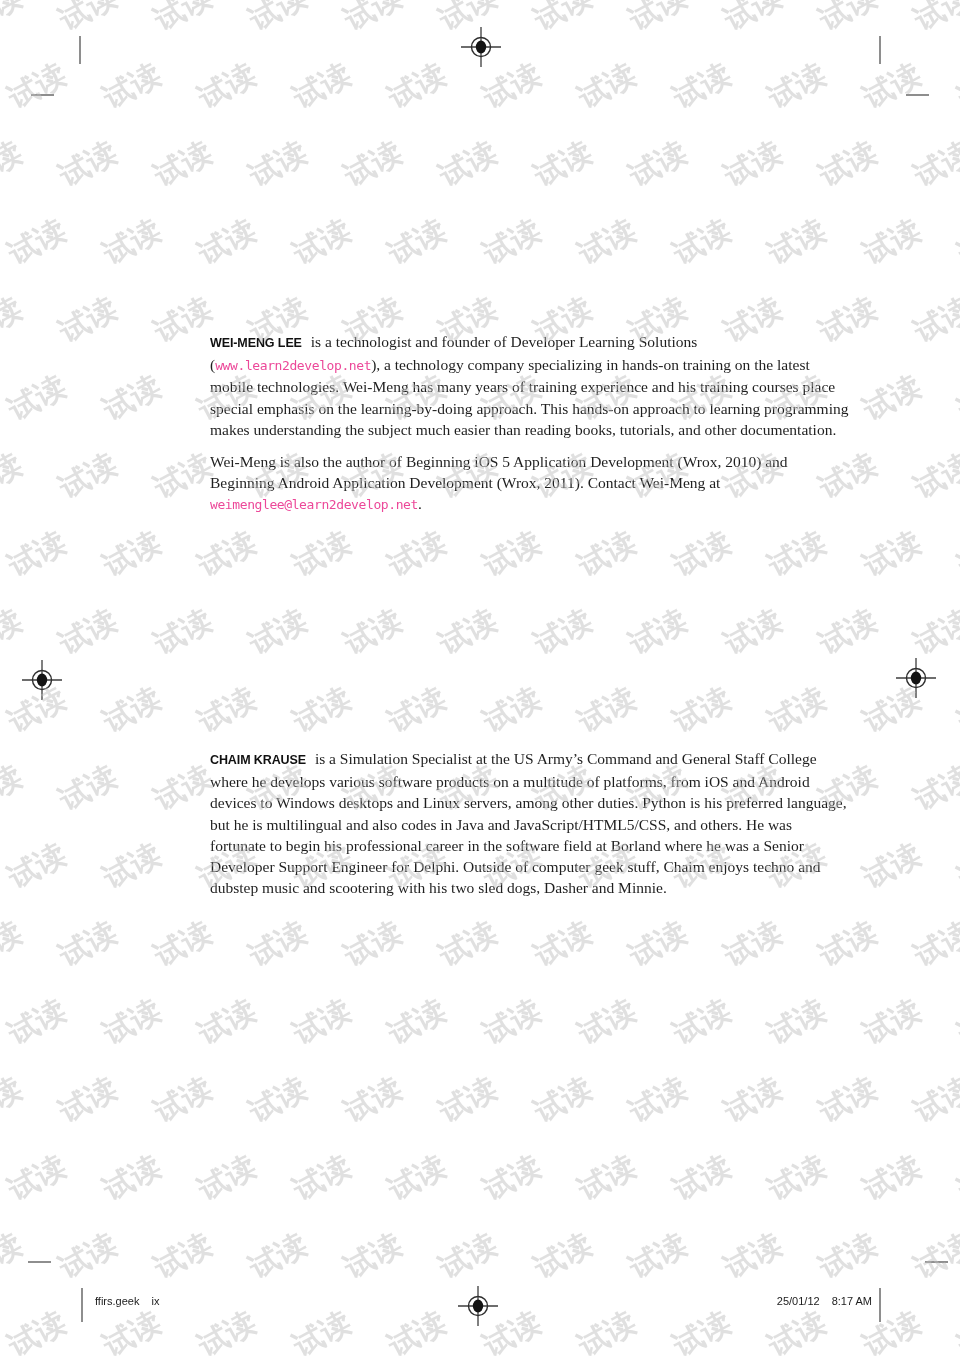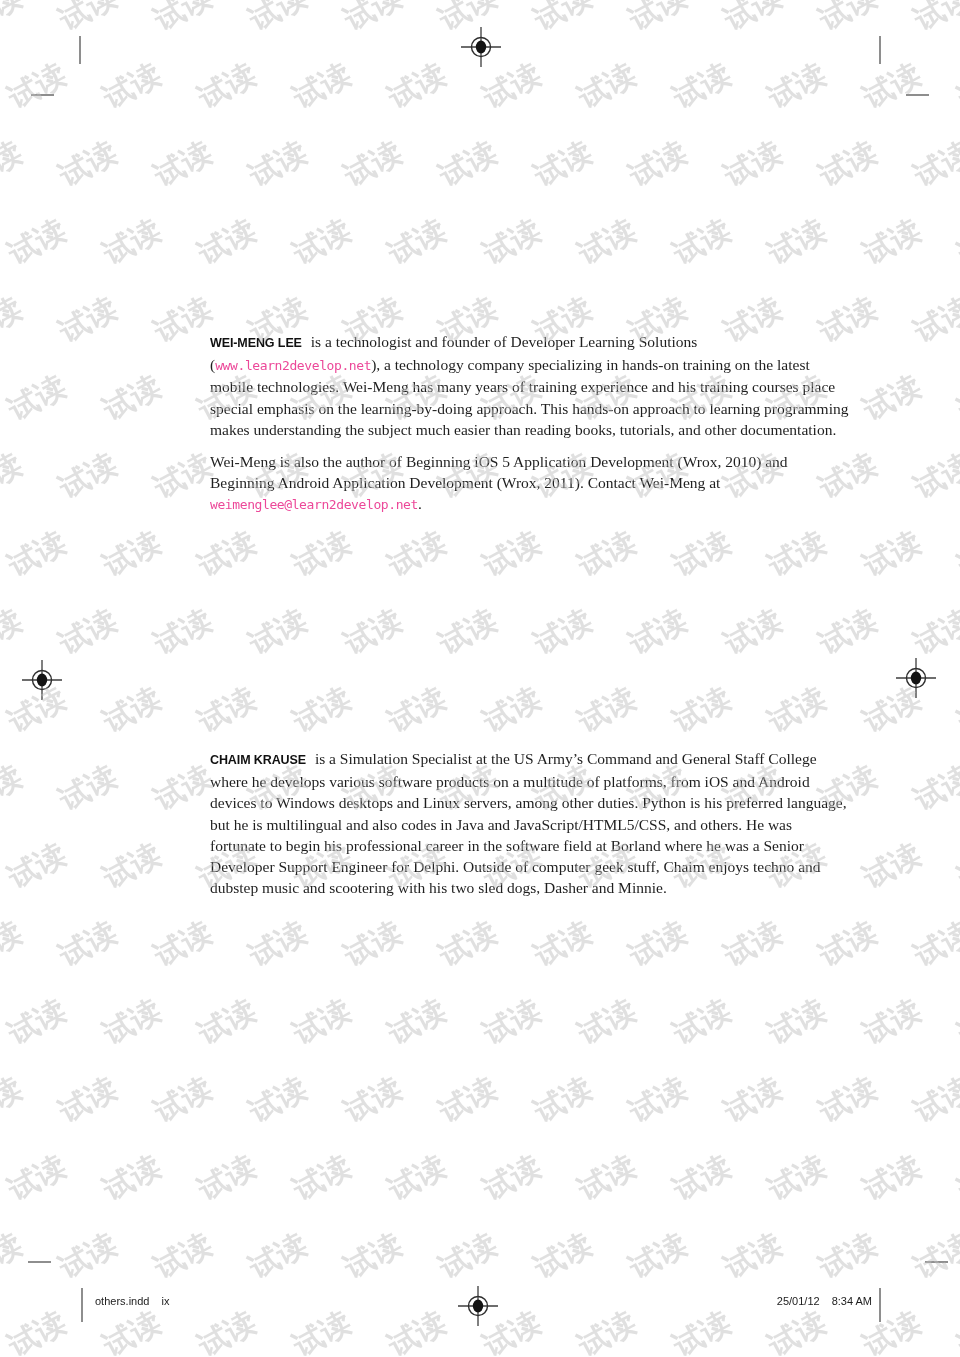--- a/index.html
+++ b/index.html
@@ -135,24 +135,24 @@
   <div class="textblock" id="block-author">
       <p class="para"><span class="seg-lead">WEI-MENG LEE</span><span class="seg-text"> is a technologist and founder of Developer Learning Solutions (</span><span class="seg-mono">www.learn2develop.net</span><span class="seg-text">), a technology company specializing in hands-on training on the latest mobile technologies. Wei-Meng has many years of training experience and his training courses place special emphasis on the learning-by-doing approach. This hands-on approach to learning programming makes understanding the subject much easier than reading books, tutorials, and other documentation.</span></p>
       <p class="para"><span class="seg-text">Wei-Meng is also the author of Beginning iOS 5 Application Development (Wrox, 2010) and Beginning Android Application Development (Wrox, 2011). Contact Wei-Meng at </span><span class="seg-mono">weimenglee@learn2develop.net</span><span class="seg-text">.</span></p>
     </div>
 
   <div class="textblock" id="block-editor">
       <p class="para"><span class="seg-lead">CHAIM KRAUSE</span><span class="seg-text"> is a Simulation Specialist at the US Army’s Command and General Staff College where he develops various software products on a multitude of platforms, from iOS and Android devices to Windows desktops and Linux servers, among other duties. Python is his preferred language, but he is multilingual and also codes in Java and JavaScript/HTML5/CSS, and others. He was fortunate to begin his professional career in the software field at Borland where he was a Senior Developer Support Engineer for Delphi. Outside of computer geek stuff, Chaim enjoys techno and dubstep music and scootering with his two sled dogs, Dasher and Minnie.</span></p>
     </div>
 
   <div class="footer-left">
-    <span>others.indd</span><span class="fgap">ix</span>
+    <span>ffirs.geek</span><span class="fgap">ix</span>
   </div>
   <div class="footer-right">
-    <span>25/01/12</span><span class="fgap">8:34 AM</span>
+    <span>25/01/12</span><span class="fgap">8:17 AM</span>
   </div>
 
   <div class="wm-layer">
       <div class="wm" style="left: -52px; top: -14px;">试读</div>
       <div class="wm" style="left: 43px; top: -14px;">试读</div>
       <div class="wm" style="left: 138px; top: -14px;">试读</div>
       <div class="wm" style="left: 233px; top: -14px;">试读</div>
       <div class="wm" style="left: 328px; top: -14px;">试读</div>
       <div class="wm" style="left: 423px; top: -14px;">试读</div>
       <div class="wm" style="left: 518px; top: -14px;">试读</div>

